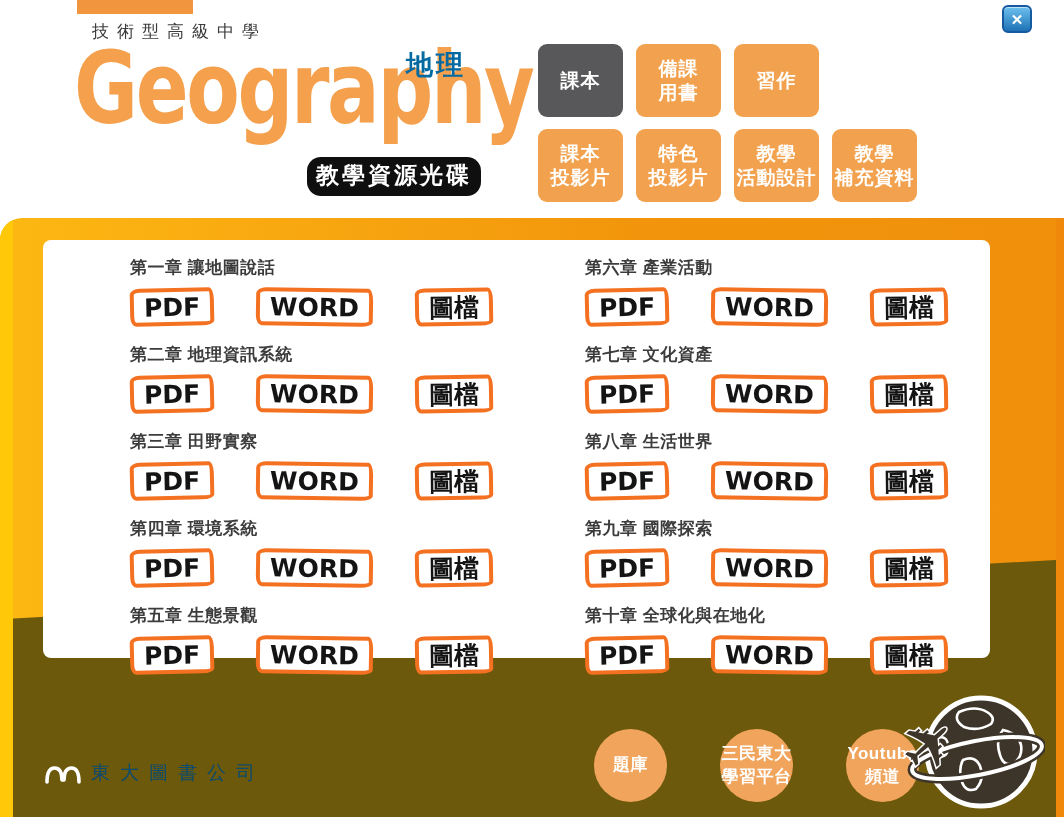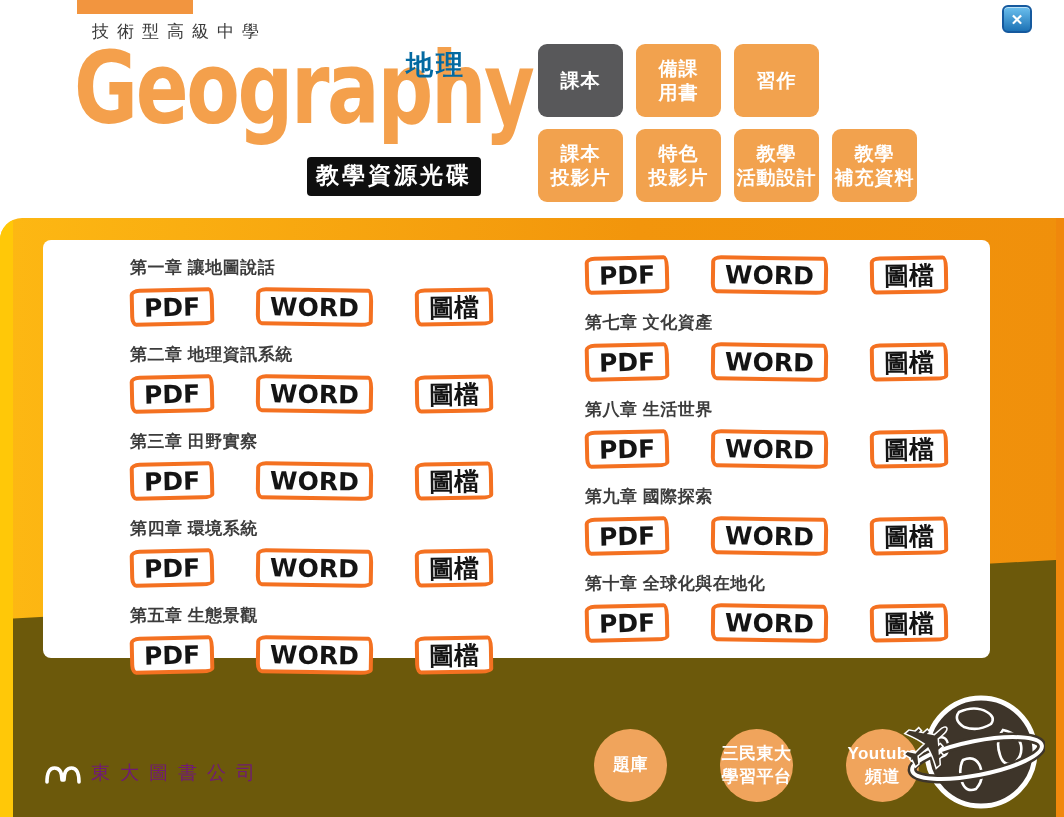--- a/index.html
+++ b/index.html
@@ -20,21 +20,21 @@
     font-size:100px; line-height:1; font-weight:bold; color:#F4A04C;
     letter-spacing:-3px; transform:scaleX(0.78); transform-origin:0 0; white-space:nowrap;
   }
   .title-zh {
     position:absolute; left:406px; top:47px; font-size:27px; font-weight:800;
     color:#0369a1; letter-spacing:3px;
   }
   .subtitle-box {
     position:absolute; left:307px; top:157px; background:#0f0f0f; color:#fff;
     font-size:23px; font-weight:700; letter-spacing:3px; padding:3px 9px 5px;
-    border-radius:4px; white-space:nowrap;
+    border-radius:14px; white-space:nowrap;
   }
 
   .close-btn {
     position:absolute; left:1002px; top:5px; width:30px; height:28px; border-radius:6px;
     background:linear-gradient(180deg,#6cc0ee,#1d72b5); border:2px solid #15599e;
     box-shadow:inset 0 1px 0 rgba(255,255,255,.55);
     color:#fff; font-weight:900; font-size:15px; line-height:1;
     display:flex; align-items:center; justify-content:center; cursor:pointer;
   }
 
@@ -79,21 +79,21 @@
     font-family:"DejaVu Sans", sans-serif; font-weight:900; font-size:25px; color:#141414;
     display:flex; align-items:center; justify-content:center; cursor:pointer;
   }
   .file-row .file-btn:nth-child(1) { transform:rotate(-1.3deg); }
   .file-row .file-btn:nth-child(2) { transform:rotate(0.9deg); }
   .file-row .file-btn:nth-child(3) { transform:rotate(-0.9deg); }
 
   
   .publisher {
     position:absolute; left:44px; top:760px; display:flex; align-items:center; gap:9px;
-    color:#701a75; z-index:3;
+    color:#0c4a6e; z-index:3;
   }
   .publisher-text {
     font-family:"Liberation Serif", serif; font-size:19px; letter-spacing:10px; white-space:nowrap;
   }
   .circle-links { position:absolute; left:594px; top:729px; display:flex; gap:53px; z-index:4; }
   .circle-link {
     width:73px; height:73px; border-radius:50%; border:none; background:#F0A45C; color:#fff;
     font-family:inherit; font-size:17px; font-weight:bold; line-height:1.3; letter-spacing:.5px;
     text-align:center; white-space:pre-line; display:flex; align-items:center; justify-content:center;
     cursor:pointer;
@@ -175,20 +175,21 @@
         <div class="chapter-title">第五章 生態景觀</div>
         <div class="file-row">
           <button class="file-btn">PDF</button>
           <button class="file-btn">WORD</button>
           <button class="file-btn">圖檔</button>
         </div>
       </div>
     </div>
   <div class="col right">
       <div class="chapter">
+        <div class="chapter-title">第六章 產業活動</div>
         <div class="file-row">
           <button class="file-btn">PDF</button>
           <button class="file-btn">WORD</button>
           <button class="file-btn">圖檔</button>
         </div>
       </div>
       <div class="chapter">
         <div class="chapter-title">第七章 文化資產</div>
         <div class="file-row">
           <button class="file-btn">PDF</button>

